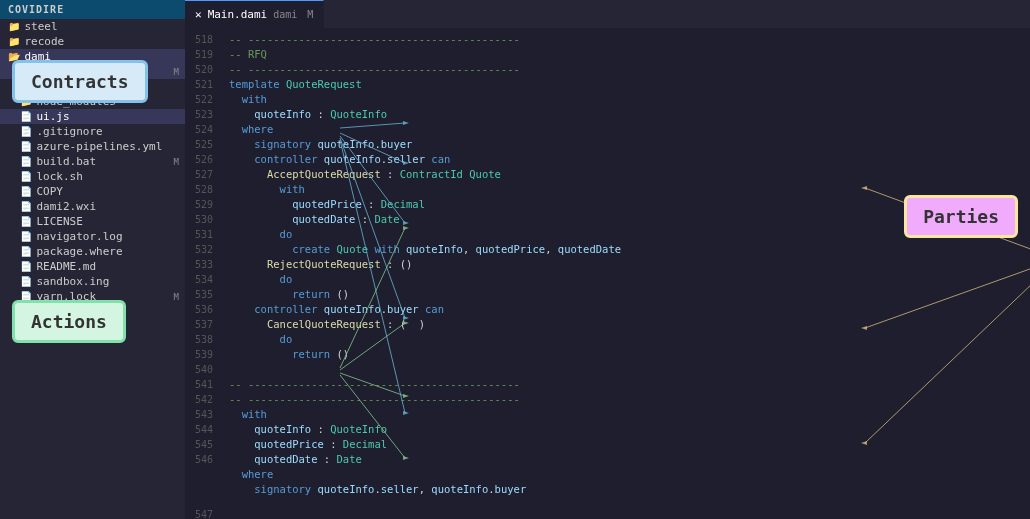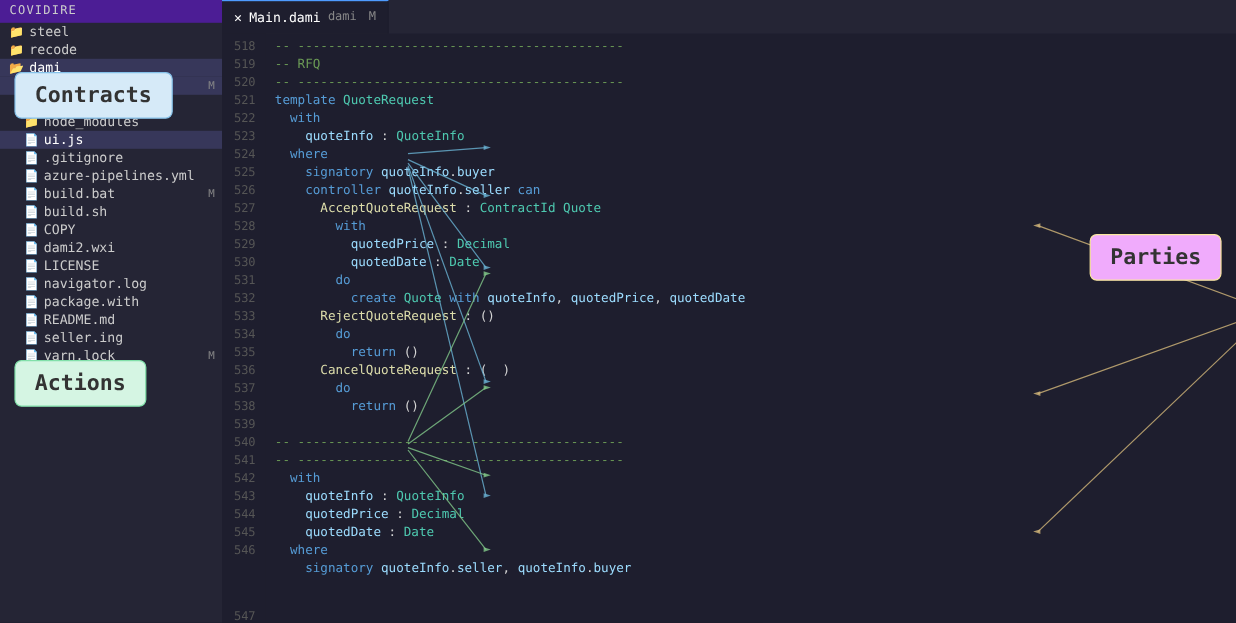--- a/index.html
+++ b/index.html
@@ -25,24 +25,24 @@
       width: 185px;
       background: #252535;
       height: 100%;
       flex-shrink: 0;
       font-size: 11px;
       color: #ccc;
       overflow: hidden;
     }
 
     .sidebar-title {
-      background: #4c1d95;
+      background: #0c4a6e;
       color: #ccc;
       font-size: 10px;
-      font-weight: normal;
+      font-weight: bold;
       padding: 4px 8px;
       letter-spacing: 1px;
       text-transform: uppercase;
     }
 
     .tree-item {
       padding: 1px 0 1px 8px;
       display: flex;
       align-items: center;
       gap: 4px;
@@ -124,21 +124,21 @@
     .code-line {
       white-space: pre;
       height: 15px;
       display: block;
     }
 
     
     .annotation-box {
       position: absolute;
       background: #e8f4f8;
-      border: 1px solid #22c55e;
+      border: 3px solid #22c55e;
       border-radius: 6px;
       padding: 8px 16px;
       font-size: 18px;
       font-weight: bold;
       color: #333;
       z-index: 10;
       pointer-events: none;
     }
 
     .annotation-box.contracts {
@@ -218,49 +218,49 @@
           <span style="font-size:10px">📄</span>
           <span style="font-size:11px">azure-pipelines.yml</span>
         </div>
         <div class="tree-item" style="padding-left: 20px;">
           <span style="font-size:10px">📄</span>
           <span style="font-size:11px">build.bat</span>
           <span class="badge">M</span>
         </div>
         <div class="tree-item" style="padding-left: 20px;">
           <span style="font-size:10px">📄</span>
-          <span style="font-size:11px">build.sh</span>
+          <span style="font-size:11px">lock.sh</span>
         </div>
         <div class="tree-item" style="padding-left: 20px;">
           <span style="font-size:10px">📄</span>
           <span style="font-size:11px">COPY</span>
         </div>
         <div class="tree-item" style="padding-left: 20px;">
           <span style="font-size:10px">📄</span>
           <span style="font-size:11px">dami2.wxi</span>
         </div>
         <div class="tree-item" style="padding-left: 20px;">
           <span style="font-size:10px">📄</span>
           <span style="font-size:11px">LICENSE</span>
         </div>
         <div class="tree-item" style="padding-left: 20px;">
           <span style="font-size:10px">📄</span>
           <span style="font-size:11px">navigator.log</span>
         </div>
         <div class="tree-item" style="padding-left: 20px;">
           <span style="font-size:10px">📄</span>
-          <span style="font-size:11px">package.with</span>
+          <span style="font-size:11px">package.where</span>
         </div>
         <div class="tree-item" style="padding-left: 20px;">
           <span style="font-size:10px">📄</span>
           <span style="font-size:11px">README.md</span>
         </div>
         <div class="tree-item" style="padding-left: 20px;">
           <span style="font-size:10px">📄</span>
-          <span style="font-size:11px">seller.ing</span>
+          <span style="font-size:11px">sandbox.ing</span>
         </div>
         <div class="tree-item" style="padding-left: 20px;">
           <span style="font-size:10px">📄</span>
           <span style="font-size:11px">yarn.lock</span>
           <span class="badge">M</span>
         </div>
       </div>
   </div>
 
   <div class="editor-area">
@@ -320,20 +320,21 @@
           <div class="code-line">    <span style="color:#569cd6">controller</span> <span style="color:#9cdcfe">quoteInfo</span>.<span style="color:#9cdcfe">seller</span> <span style="color:#569cd6">can</span></div>
           <div class="code-line">      <span style="color:#dcdcaa">AcceptQuoteRequest</span> : <span style="color:#4ec9b0">ContractId</span> <span style="color:#4ec9b0">Quote</span></div>
           <div class="code-line">        <span style="color:#569cd6">with</span></div>
           <div class="code-line">          <span style="color:#9cdcfe">quotedPrice</span> : <span style="color:#4ec9b0">Decimal</span></div>
           <div class="code-line">          <span style="color:#9cdcfe">quotedDate</span> : <span style="color:#4ec9b0">Date</span></div>
           <div class="code-line">        <span style="color:#569cd6">do</span></div>
           <div class="code-line">          <span style="color:#569cd6">create</span> <span style="color:#4ec9b0">Quote</span> <span style="color:#569cd6">with</span> <span style="color:#9cdcfe">quoteInfo</span>, <span style="color:#9cdcfe">quotedPrice</span>, <span style="color:#9cdcfe">quotedDate</span></div>
           <div class="code-line">      <span style="color:#dcdcaa">RejectQuoteRequest</span> : ()</div>
           <div class="code-line">        <span style="color:#569cd6">do</span></div>
           <div class="code-line">          <span style="color:#569cd6">return</span> ()</div>
+          <div class="code-line">    <span style="color:#569cd6">controller</span> <span style="color:#9cdcfe">quoteInfo</span>.<span style="color:#9cdcfe">buyer</span> <span style="color:#569cd6">can</span></div>
           <div class="code-line">      <span style="color:#dcdcaa">CancelQuoteRequest</span> : (  )</div>
           <div class="code-line">        <span style="color:#569cd6">do</span></div>
           <div class="code-line">          <span style="color:#569cd6">return</span> ()</div>
           <div class="code-line">&nbsp;</div>
           <div class="code-line"><span style="color:#6a9955">-- -------------------------------------------</span></div>
           <div class="code-line"><span style="color:#6a9955">-- -------------------------------------------</span></div>
           <div class="code-line">  <span style="color:#569cd6">with</span></div>
           <div class="code-line">    <span style="color:#9cdcfe">quoteInfo</span> : <span style="color:#4ec9b0">QuoteInfo</span></div>
           <div class="code-line">    <span style="color:#9cdcfe">quotedPrice</span> : <span style="color:#4ec9b0">Decimal</span></div>
           <div class="code-line">    <span style="color:#9cdcfe">quotedDate</span> : <span style="color:#4ec9b0">Date</span></div>

